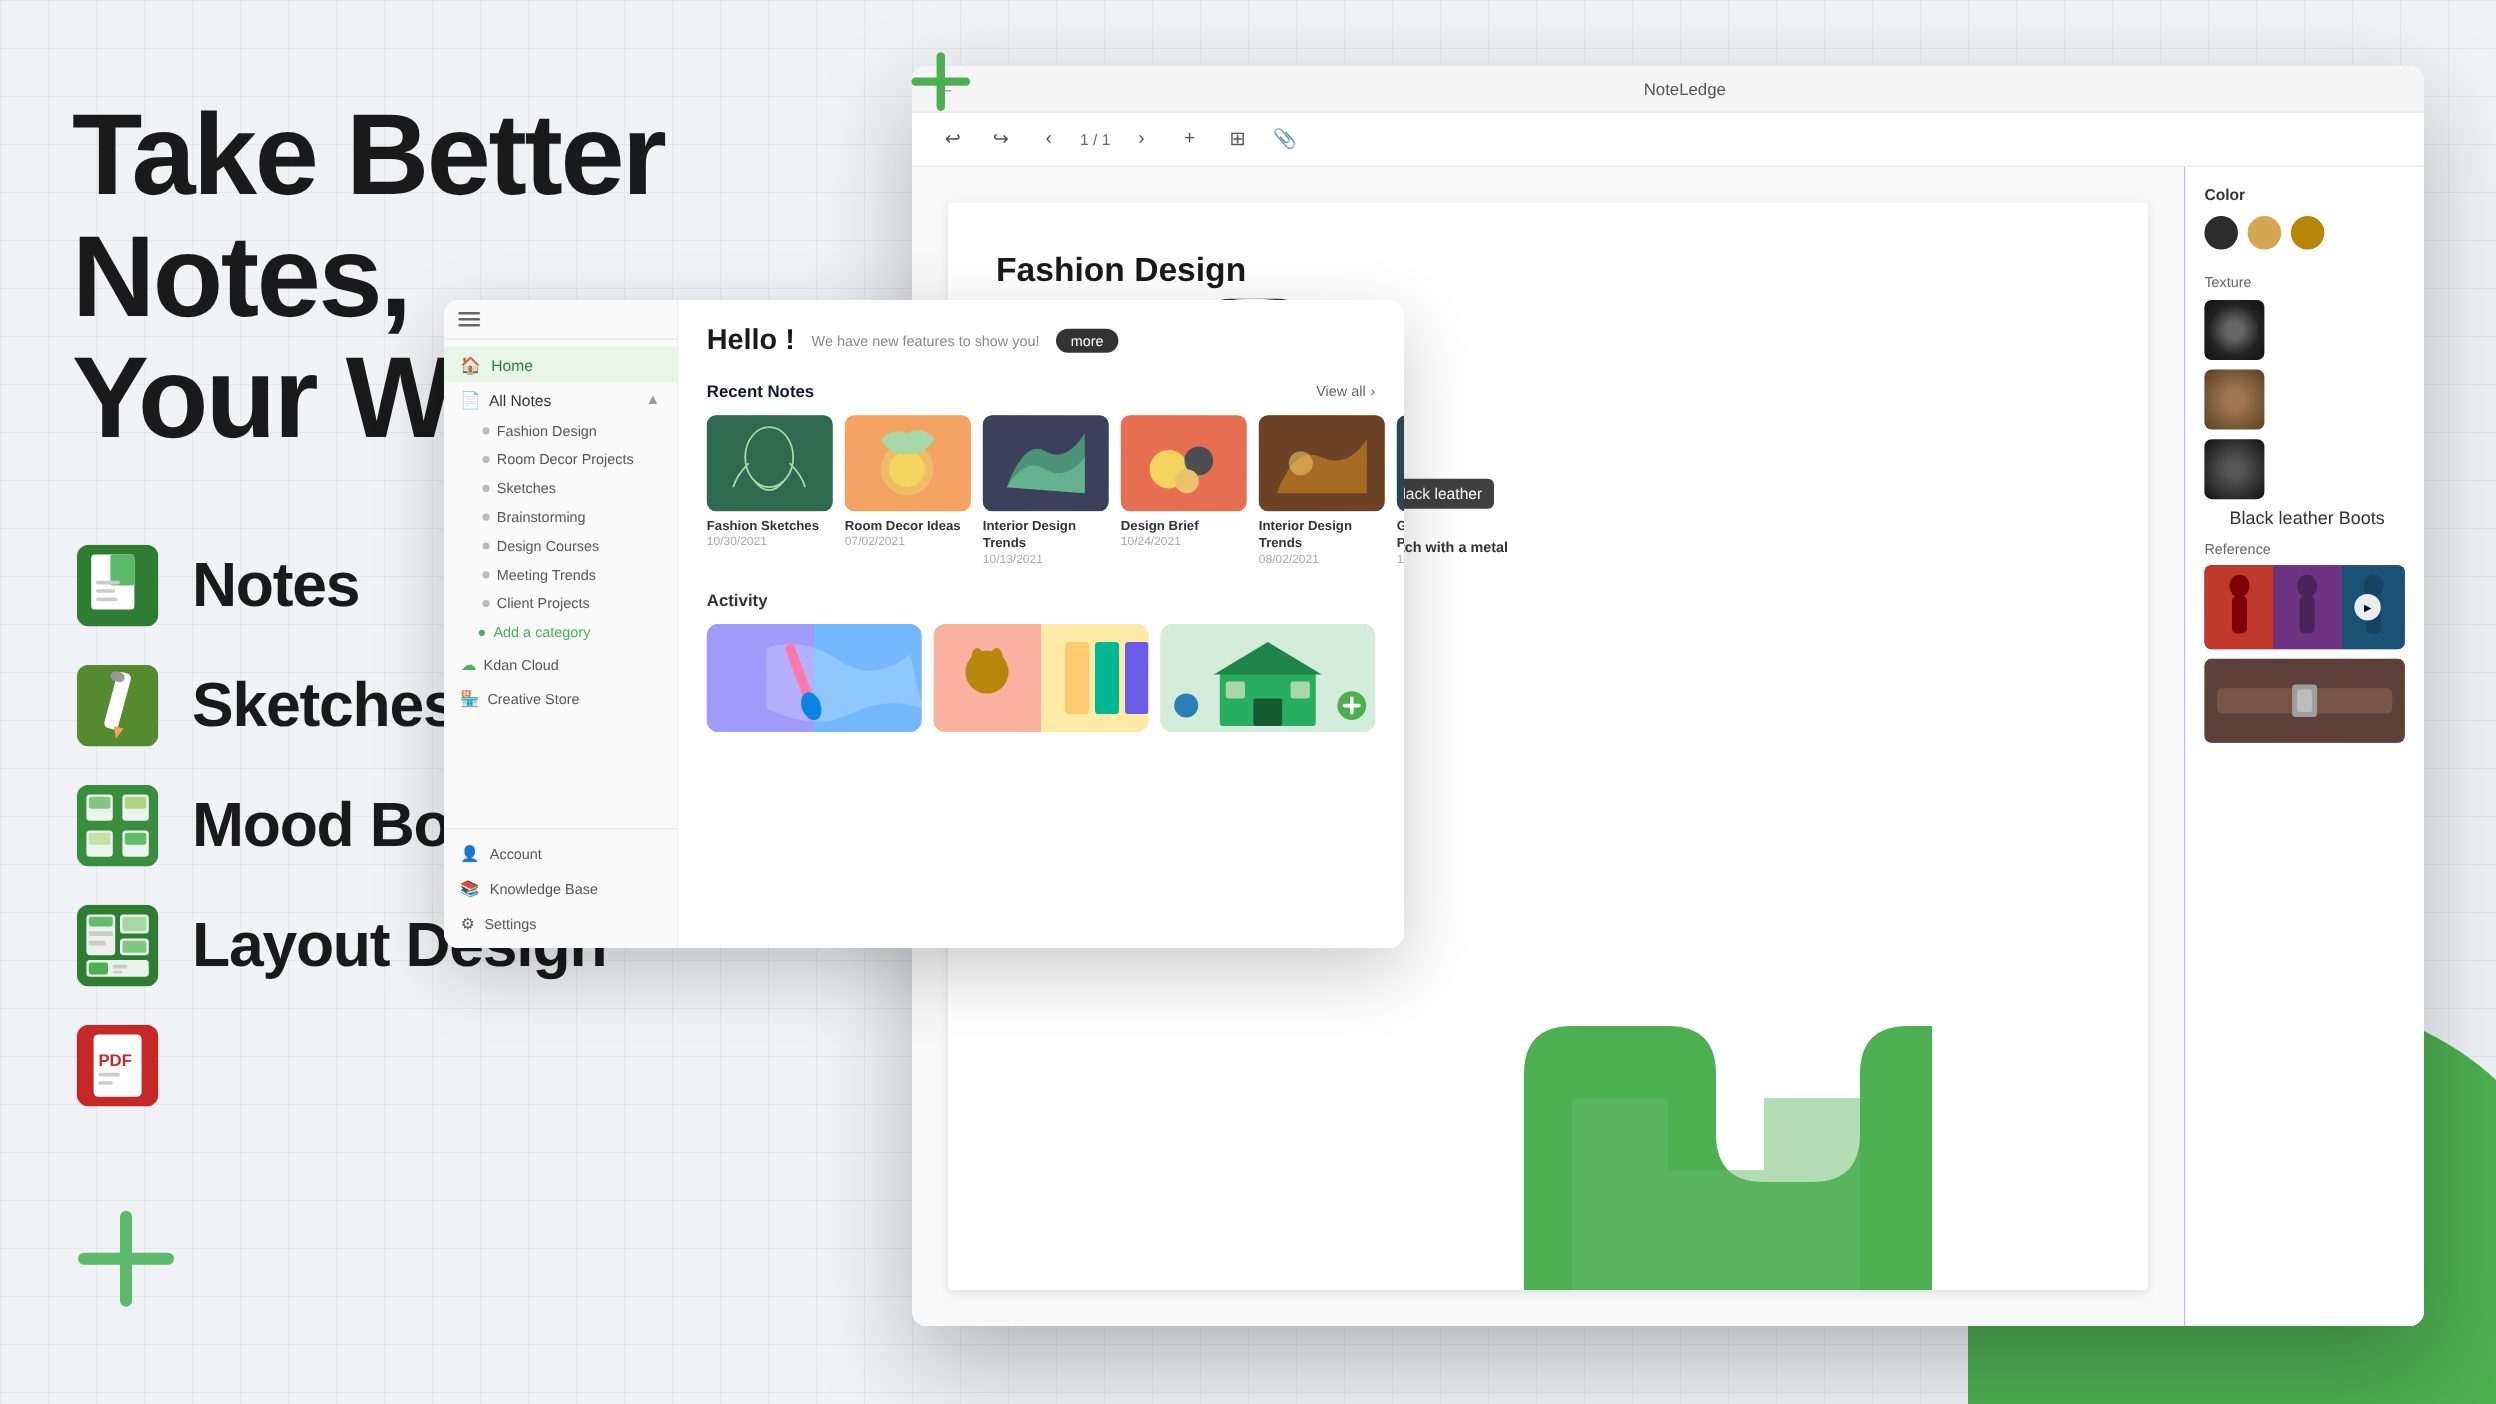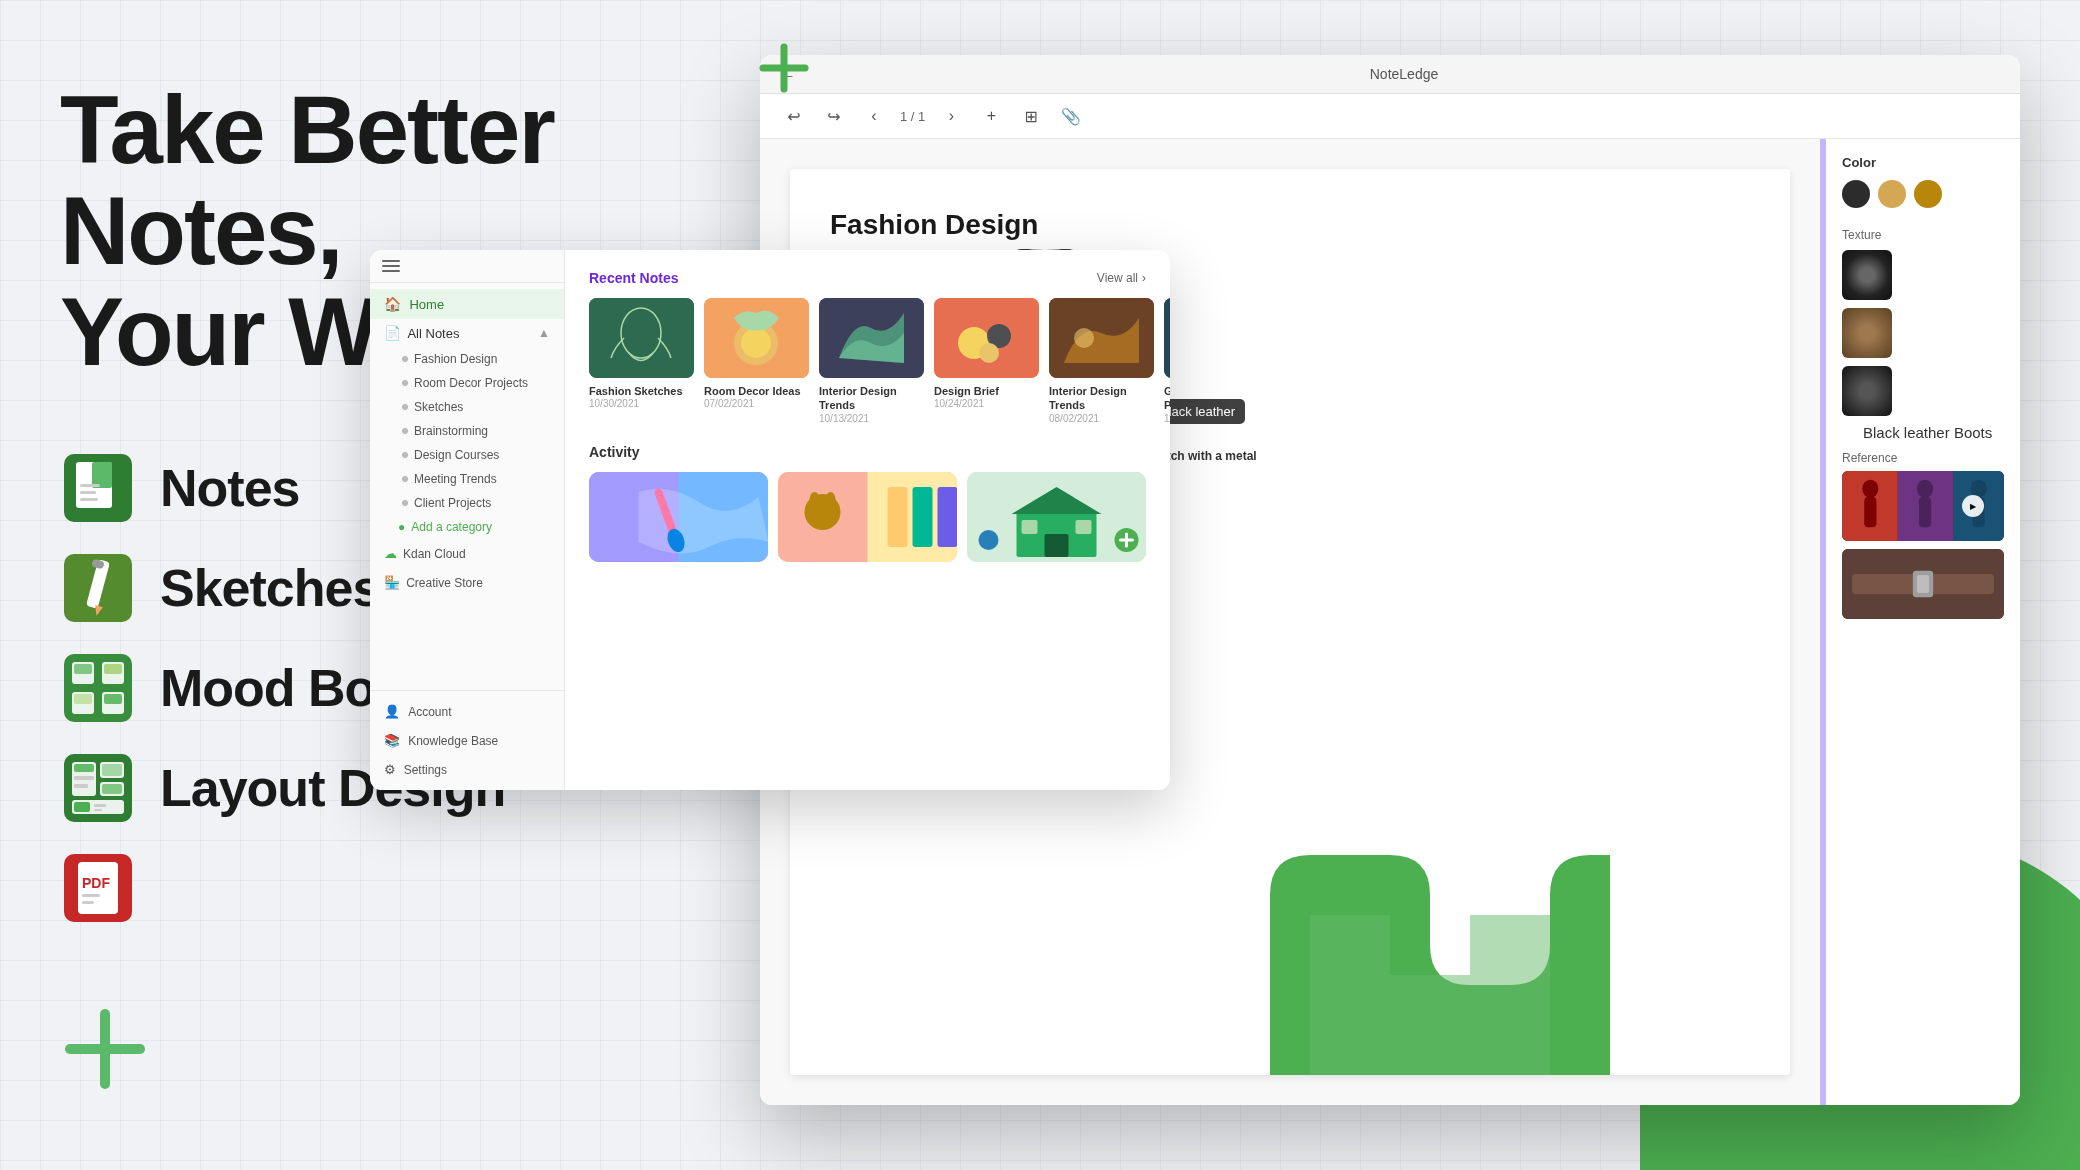--- a/index.html
+++ b/index.html
@@ -208,21 +208,21 @@
     .section-header {
       display: flex;
       justify-content: space-between;
       align-items: center;
       margin-bottom: 12px;
     }
 
     .section-title {
       font-size: 14px;
       font-weight: 600;
-      color: #6d28d9;
+      color: #0f172a;
       text-align: center;
     }
 
     .view-all {
       font-size: 12px;
       color: #666;
       cursor: pointer;
       display: flex;
       align-items: center;
       gap: 4px;
@@ -381,21 +381,21 @@
       font-size: 28px;
       font-weight: 700;
       color: #1a1a1a;
       margin-bottom: 30px;
     }
 
     
     .right-panel {
       width: 200px;
       background: white;
-      border-left: 6px solid #c4b5fd;
+      border-left: 1px solid #c4b5fd;
       padding: 16px;
       flex-shrink: 0;
     }
 
     .panel-section-title {
       font-size: 13px;
       font-weight: 600;
       color: #333;
       margin-bottom: 10px;
     }
@@ -888,20 +888,25 @@
       </div>
       <div class="sidebar-footer-item">
         <span style="font-size:13px;">⚙</span>
         <span>Settings</span>
       </div>
     </div>
   </div>
 
   <div class="main-content">
 
+    <div class="hello-section">
+      <span class="hello-title">Hello !</span>
+      <span class="hello-sub">We have new features to show you!</span>
+      <button class="more-btn">more</button>
+    </div>
 
     <div class="section-header">
       <span class="section-title">Recent Notes</span>
       <span class="view-all">
         <span>View all</span>
         <span>›</span>
       </span>
     </div>
 
     <div class="notes-grid">

